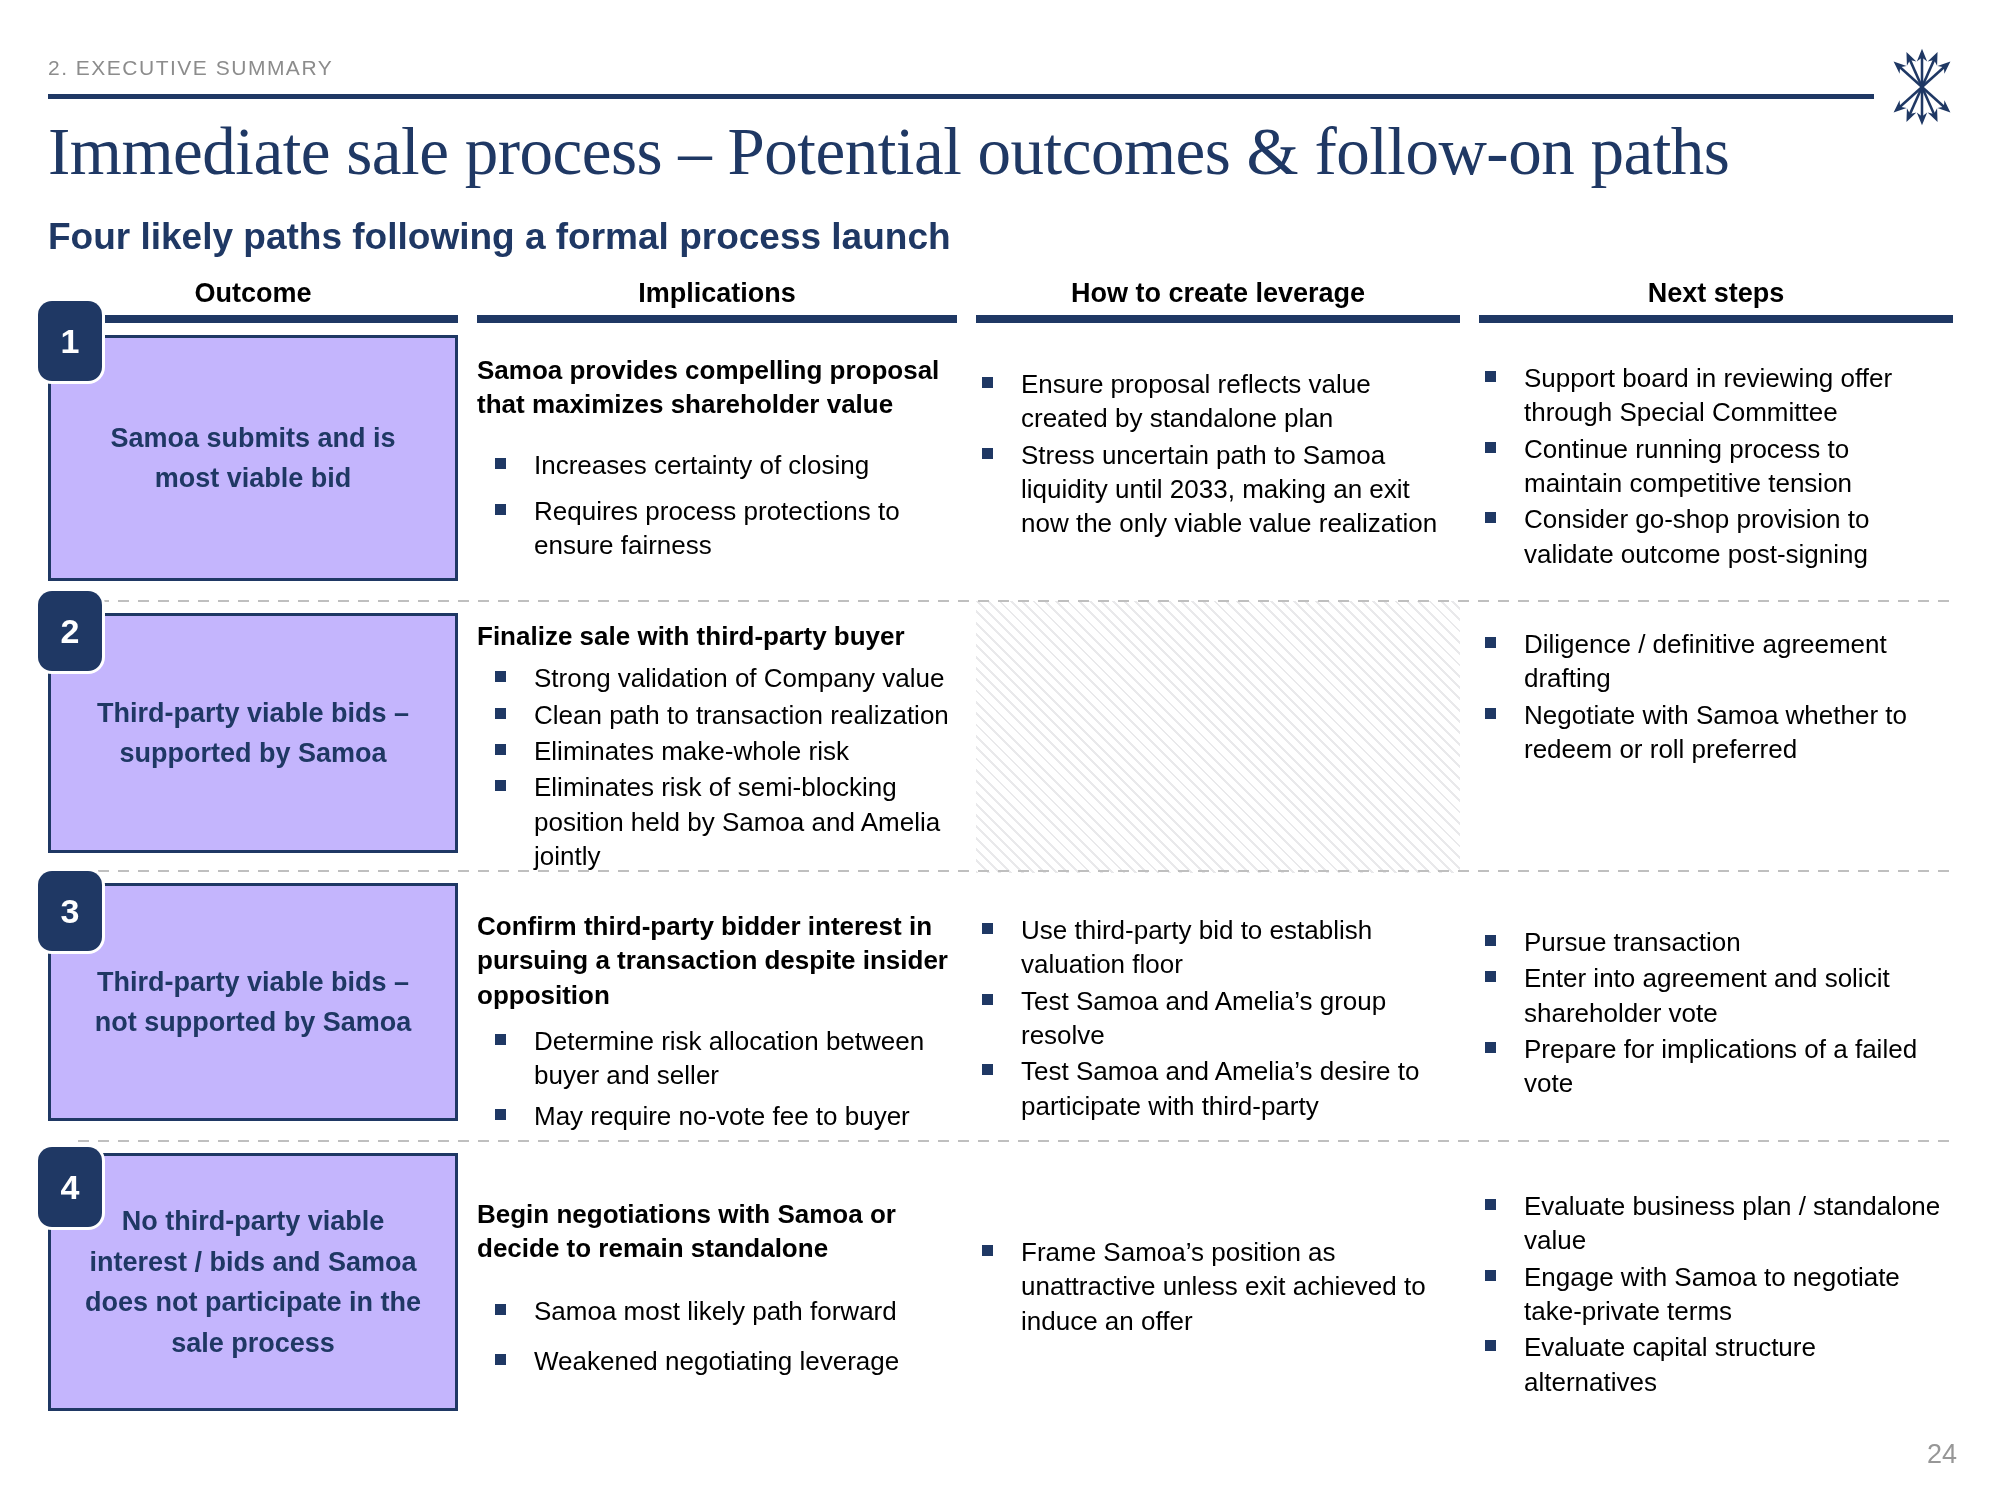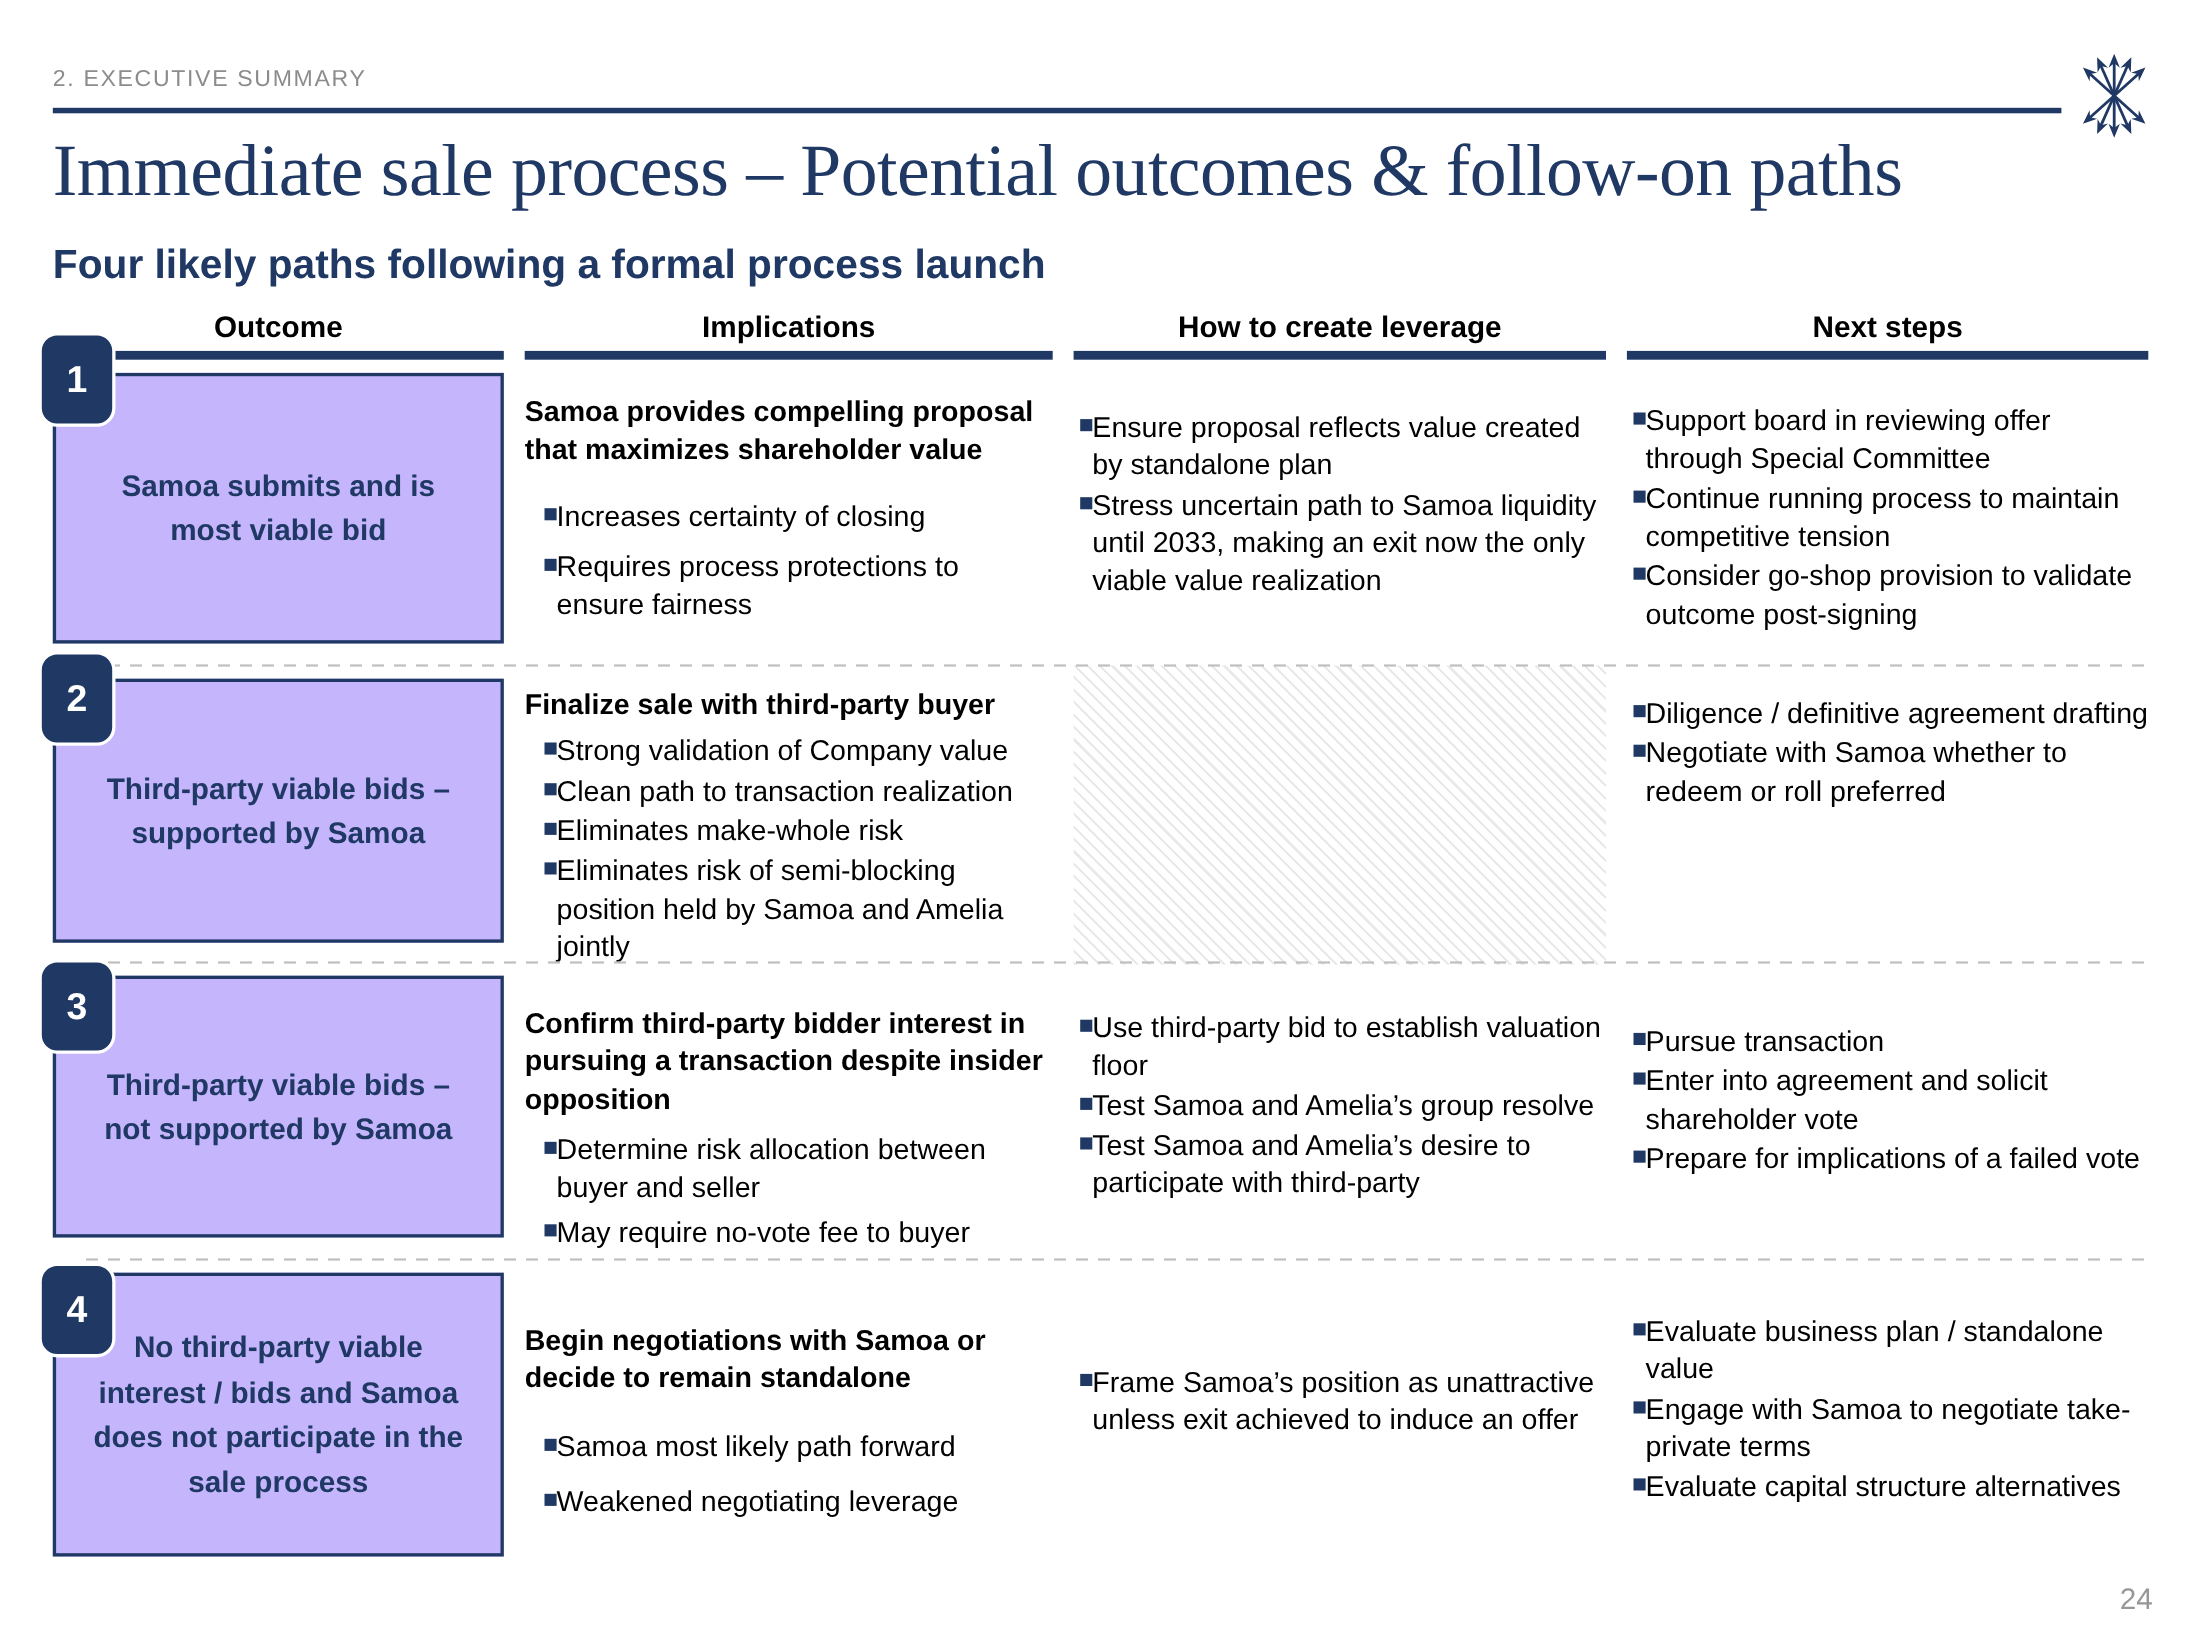--- a/index.html
+++ b/index.html
@@ -1,20 +1,20 @@
 <!DOCTYPE html>
 <html><head>
 <meta charset="utf-8">
 <style>
   * { margin:0; padding:0; box-sizing:border-box; }
   html,body { background:#ffffff; }
   body { width:2000px; height:1500px; font-family:"Liberation Sans", sans-serif; color:#000; }
   .slide { position:relative; width:2000px; height:1500px; padding:0 48px; overflow:hidden; }
 
-  .eyebrow { padding-top:28px; font-size:21px; letter-spacing:1.5px; color:#8C8C8C;margin-top:32px; }
+  .eyebrow { padding-top:56px; font-size:21px; letter-spacing:1.5px; color:#8C8C8C; }
   .header-rule { margin-top:14px; height:5px; background:#1F3864; margin-right:78px; }
   .logo { position:absolute; top:44px; right:38px; width:80px; height:86px; }
   .title { margin-top:14px; font-family:"Liberation Serif", serif; font-weight:400;
            font-size:67px; color:#1F3864; letter-spacing:-0.5px; }
   .subtitle { margin-top:26px; font-size:37px; color:#1F3864; }
 
   .matrix { margin-top:20px; }
   .thead, .row { display:grid; grid-template-columns:410px 480px 484px 474px; column-gap:19px; }
   .th { font-size:27px; font-weight:bold; text-align:center; padding-bottom:6px;
         border-bottom:8px solid #1F3864; }
@@ -34,21 +34,21 @@
   .r2 .badge { top:-10px; } .r3 .badge { top:0px; } .r4 .badge { top:6px; }
 
   .outcome-box { margin-top:12px; height:calc(100% - 32px); background:#c4b5fd;
         border:3px solid #1F3864; display:flex; align-items:center; justify-content:center;
         text-align:center; padding:0 28px; position:relative; z-index:1; }
   .outcome-box span { font-size:27px; font-weight:bold; color:#1F3864; line-height:1.5; }
 
   .cell { font-size:26px; line-height:1.32; }
   .lead { font-weight:bold; font-size:26px; line-height:1.32; }
   ul.bullets { list-style:none; }
-  li.bullet { display:flex; gap:0; }
+  li.bullet { display:flex; gap:28px; }
   li.bullet + li.bullet { margin-top:2px; }
   .bullet-sq { flex:0 0 auto; width:11px; height:11px; margin-top:10px; background:#1F3864; }
   .c2 ul.bullets { padding-left:18px; }
   .c3 ul.bullets, .c4 ul.bullets { padding-left:6px; }
 
   .r1 .c2 { padding-top:30px; } .r1 .c3 { padding-top:44px; } .r1 .c4 { padding-top:38px; }
   .r2 .c2 { padding-top:18px; } .r2 .c4 { padding-top:26px; }
   .r3 .c2 { padding-top:38px; } .r3 .c3 { padding-top:42px; } .r3 .c4 { padding-top:54px; }
   .r4 .c2 { padding-top:56px; } .r4 .c3 { padding-top:94px; } .r4 .c4 { padding-top:48px; }
 

